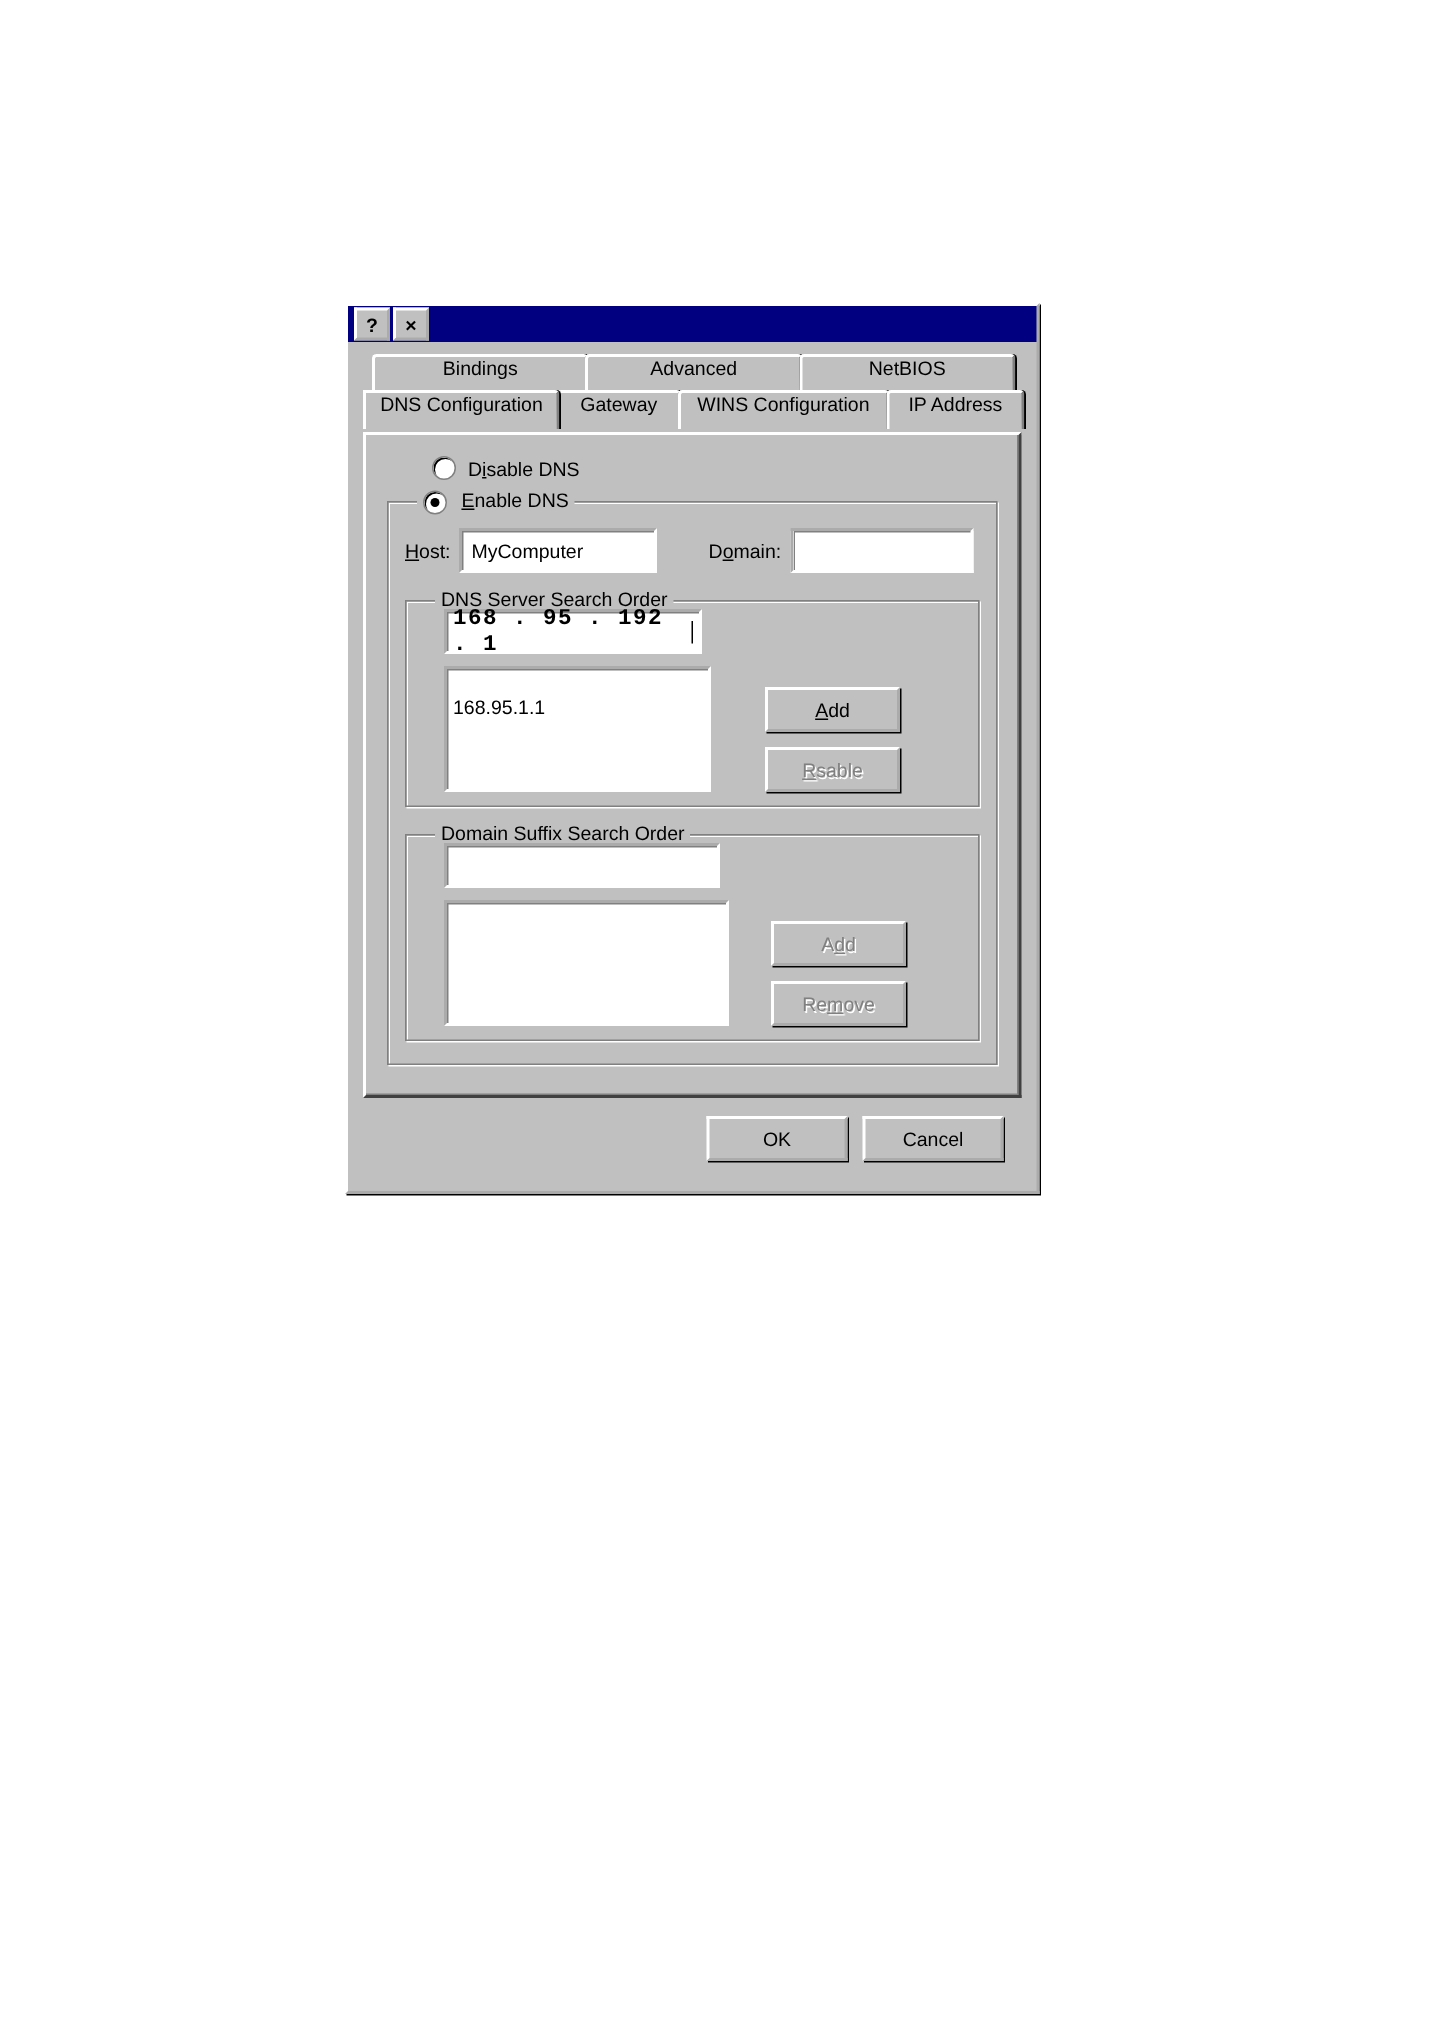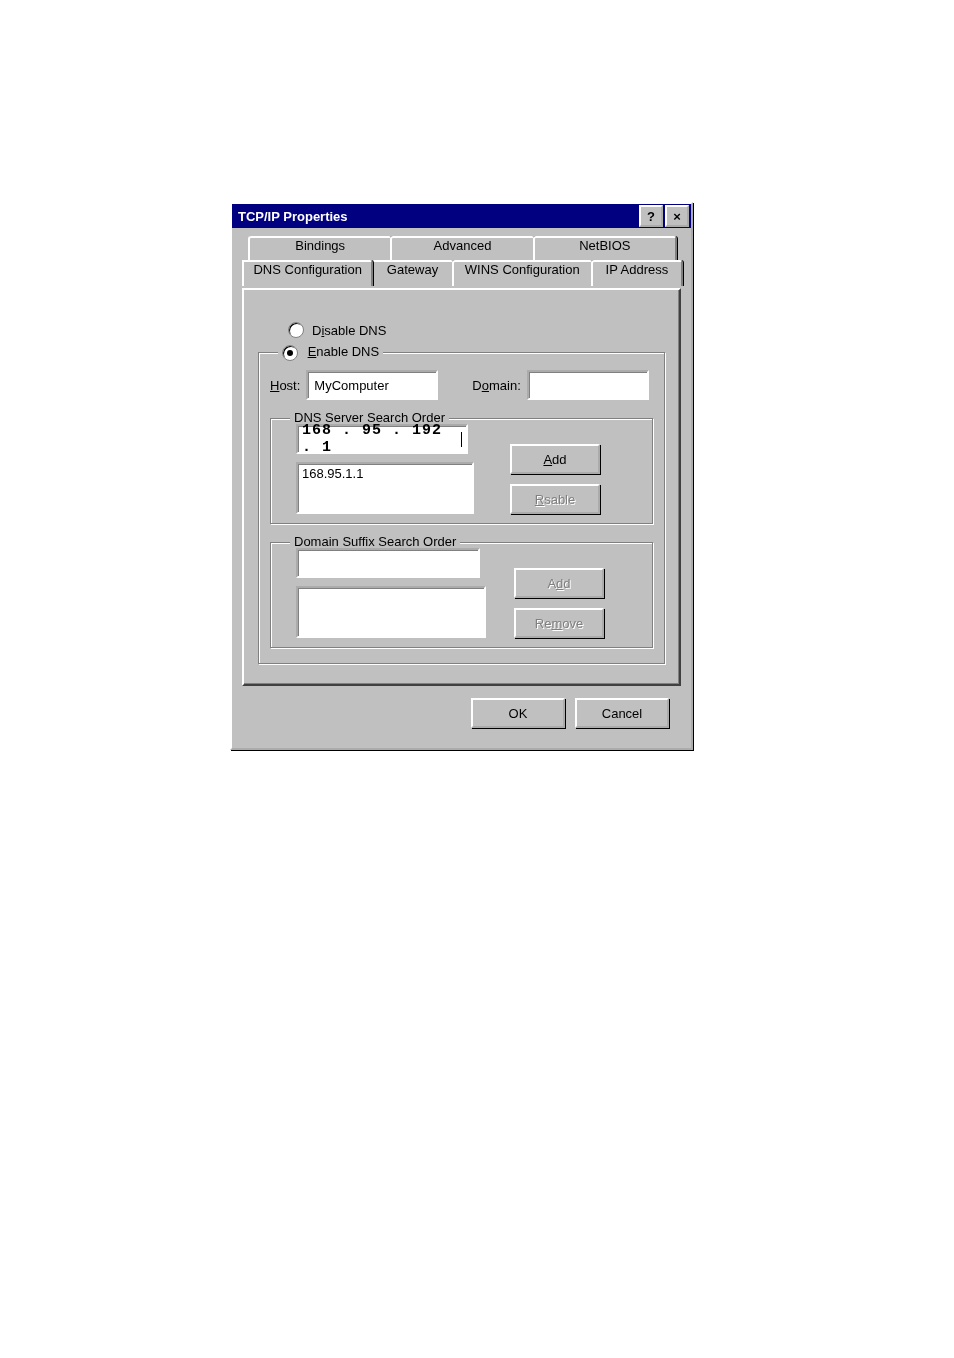--- a/index.html
+++ b/index.html
@@ -9,52 +9,51 @@
   .titlebar .tbtn{width:20px;height:18px;background:#c0c0c0;border:2px outset #fff;margin-left:2px;display:flex;align-items:center;justify-content:center;font-size:13px;font-weight:bold;color:#000;line-height:1;}
   .client{padding:8px 10px 8px 10px;}
   .tabs{position:relative;height:54px;}
   .tab-row{position:absolute;left:0;right:0;display:flex;}
   .tab-row.back{top:0;padding:0 6px;}
   .tab-row.front{top:24px;}
   .tab{flex:1;height:24px;background:#c0c0c0;border-top:2px solid #fff;border-left:2px solid #fff;border-right:2px solid #808080;display:flex;align-items:flex-start;justify-content:center;margin-right:-2px;border-top-left-radius:3px;border-top-right-radius:3px;box-shadow:1px 0 0 #000;}
   .tab.active{border-bottom:none;position:relative;z-index:2;}
   .panel{border-left:2px solid #fff;border-top:2px solid #fff;border-right:2px solid #404040;border-bottom:2px solid #404040;background:#c0c0c0;padding:12px 14px 14px 14px;margin-top:-2px;position:relative;z-index:1; box-shadow:inset -1px -1px 0 #808080;}
   .tab-row.front .tab:first-child{border-top-left-radius:0;}
-  .radio-row{display:flex;align-items:center;margin:20px 0 6px 30px;}
+  .radio-row{display:flex;align-items:center;margin:2px 0 6px 30px;}
   .radio{width:14px;height:14px;border-radius:50%;background:#fff;border:1px solid #808080;box-shadow:inset -1px -1px 0 #fff, inset 1px 1px 0 #000;margin-right:8px;display:flex;align-items:center;justify-content:center;}
   .radio .dot{width:6px;height:6px;border-radius:50%;background:#000;display:none;}
   .radio.selected .dot{display:block;}
   .ul{text-decoration:underline;}
   .groupbox{position:relative;margin:10px 0 6px 0;padding:14px 12px 10px 12px;}
   .groupbox .gb-border{position:absolute;left:0;right:0;top:8px;bottom:0;border:1px solid #808080;box-shadow:inset 1px 1px 0 #fff,1px 1px 0 #fff;}
   .groupbox .gb-title{position:absolute;top:0;left:20px;background:#c0c0c0;padding:0 4px;z-index:1;}
   .groupbox .gb-content{position:relative;z-index:1;}
   .field-row{display:flex;align-items:center;margin:6px 0;}
   .lbl{margin-right:6px;}
   .textbox{height:22px;background:#fff;border:2px inset #fff;box-shadow:inset 1px 1px 0 #808080, inset -1px -1px 0 #fff;padding:2px 4px;display:flex;align-items:center;font-family:inherit;font-size:13px;}
   .textbox input{border:none;outline:none;background:transparent;font:inherit;width:100%;}
-  .listbox{background:#fff;border:2px inset #fff;box-shadow:inset 1px 1px 0 #808080;min-height:44px;padding:2px 4px;font-size:13px;}
+  .listbox{background:#fff;border:2px inset #fff;box-shadow:inset 1px 1px 0 #808080;min-height:44px;padding:18px 4px;font-size:13px;}
   .btn{min-width:86px;height:26px;background:#c0c0c0;border:2px outset #fff;box-shadow:1px 1px 0 #000;display:flex;align-items:center;justify-content:center;}
   .btn.disabled{color:#808080;text-shadow:1px 1px 0 #fff;}
   .twocol{display:flex;align-items:flex-end;}
   .twocol .left{flex:0 0 200px;margin-right:28px;}
   .twocol .right{flex:0 0 auto;}
   .ipbox{font-family:"Courier New",monospace;font-weight:bold;font-size:15px;letter-spacing:1px;}
   .dlg-buttons{display:flex;justify-content:flex-end;gap:10px;padding:12px 12px 12px 0;}
   .dlg-buttons .btn{min-width:90px;}
   .cursor{display:inline-block;width:1px;height:15px;background:#000;vertical-align:middle;margin-left:1px;}
   .sep{height:6px;}
 </style>
 </head>
 <body>
 
 <div class="dialog">
 
   <div class="titlebar">
-    <span class="title">TCP/IP Properties</span>
     <div class="tbtn">
       <span>?</span>
     </div>
     <div class="tbtn">
       <span>×</span>
     </div>
   </div>
 
   <div class="client">
 

